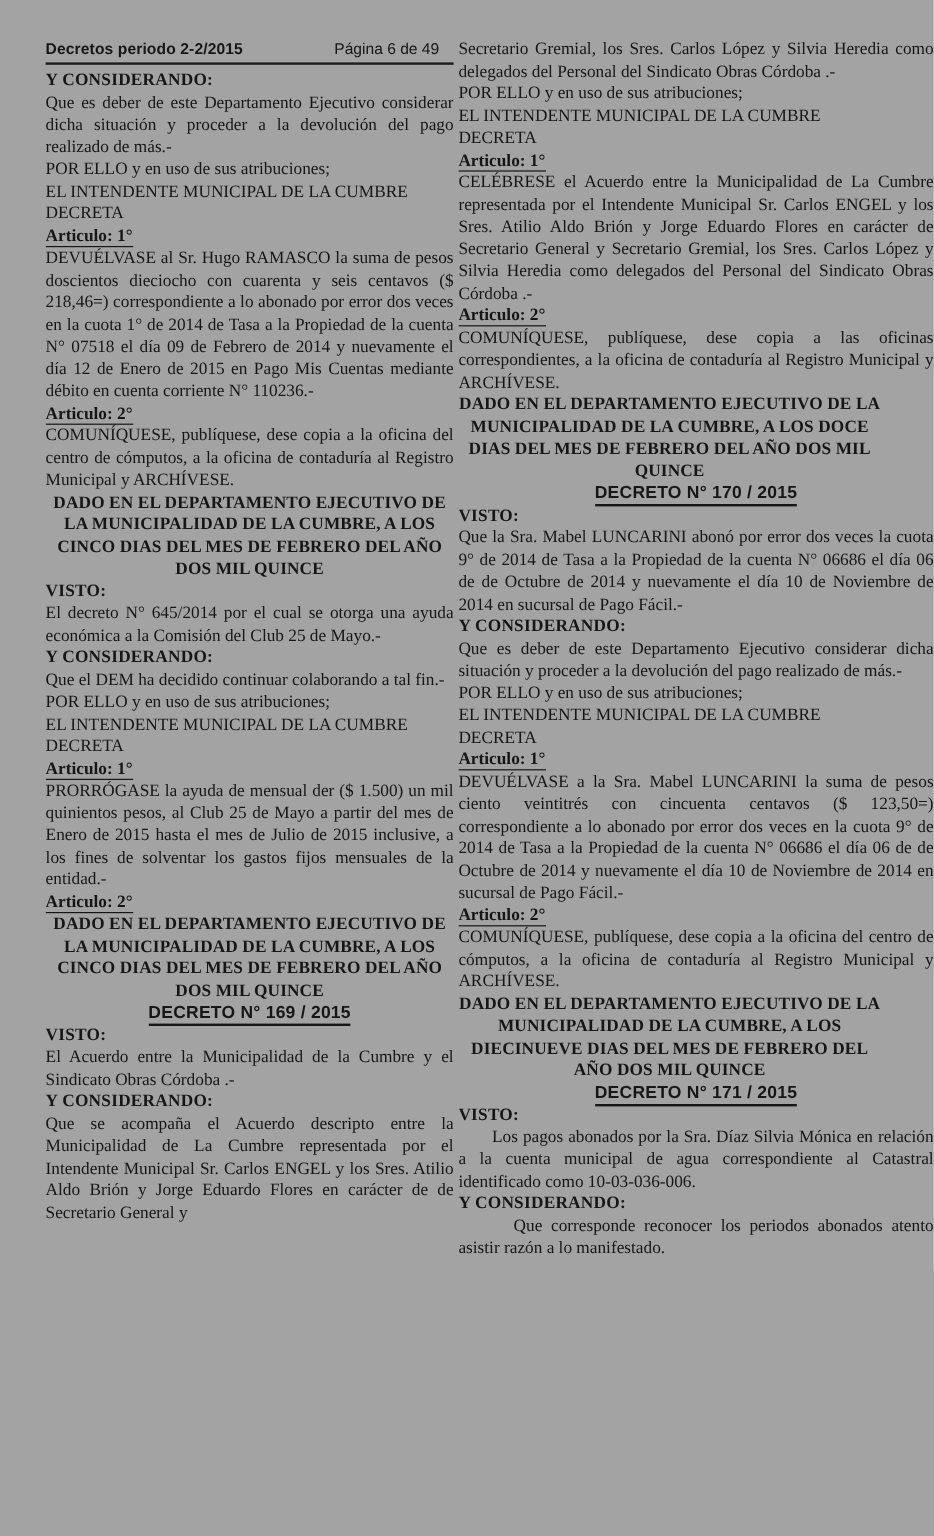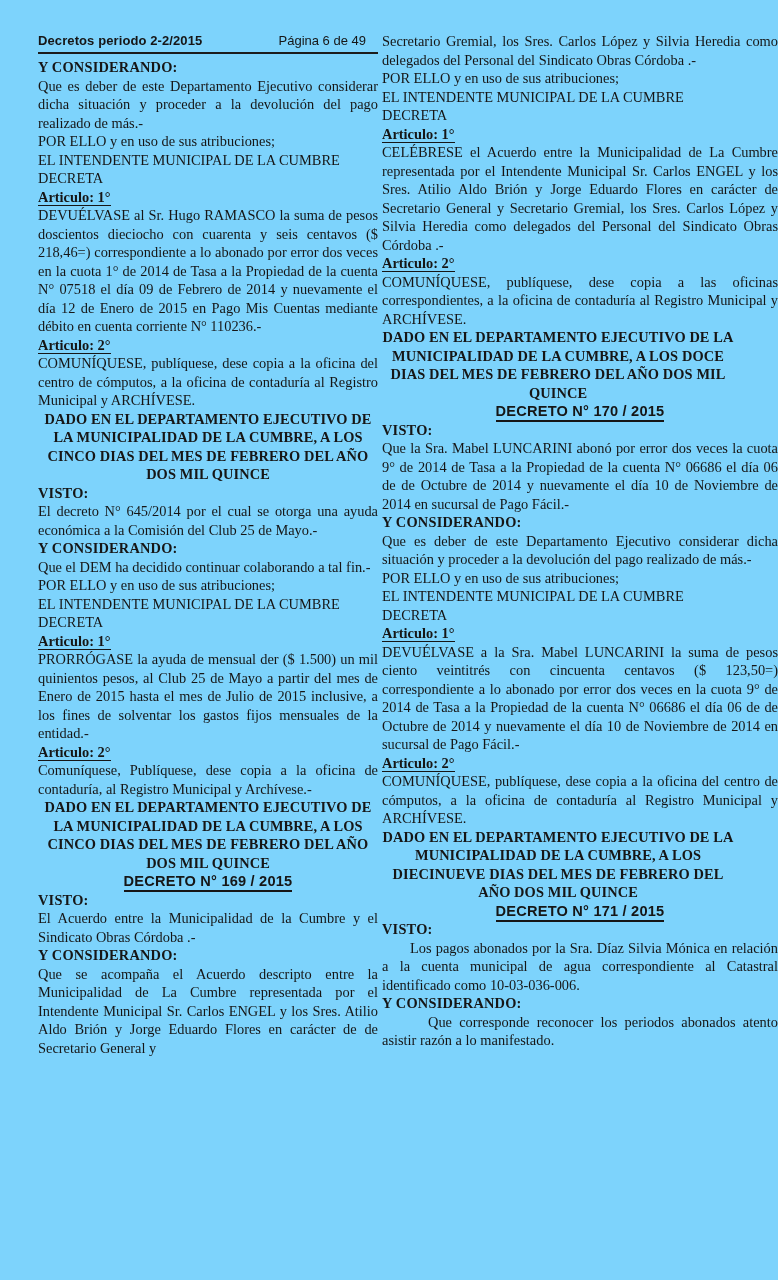--- a/index.html
+++ b/index.html
@@ -6,21 +6,21 @@
   body {
     width: 778px; height: 1280px;
     background: #fdfdfc;
     color: #161616;
     font-family: "Liberation Serif", serif;
     overflow: hidden;
     position: relative;
   }
   .page {
     position: absolute; inset: 0;
-    background: #7dd3fc;
+    background: #a3a3a3;
   }
 
   
   .hdr {
     position: absolute; left: 38px; top: 33px; width: 340px;
     display: flex; justify-content: space-between; align-items: baseline;
     font-family: "Liberation Sans", sans-serif;
     font-size: 13px; line-height: 15px;
   }
   .hdr-title { font-weight: bold; letter-spacing: 0.1px; }
@@ -97,21 +97,20 @@
     <p class="h mt8">VISTO:</p>
     <p class="para mt2">El decreto N° 645/2014 por el cual se otorga una ayuda económica a la Comisión del Club 25 de Mayo.-</p>
     <p class="h mt14">Y CONSIDERANDO:</p>
     <p class="para mt18">Que el DEM ha decidido continuar colaborando a tal fin.-</p>
     <p class="line mt12">POR ELLO y en uso de sus atribuciones;</p>
     <p class="centerline mt6">EL INTENDENTE MUNICIPAL DE LA CUMBRE</p>
     <p class="centerline mt6">DECRETA</p>
     <p class="article mt8"><span class="u">Articulo: 1°</span></p>
     <p class="para mt4">PRORRÓGASE la ayuda de mensual der ($ 1.500) un mil quinientos pesos, al Club 25 de Mayo a partir del mes de Enero de 2015 hasta el mes de Julio de 2015 inclusive, a los fines de solventar los gastos fijos mensuales de la entidad.-</p>
     <p class="article mt10"><span class="u">Articulo: 2°</span></p>
-    <p class="para mt4">Comuníquese, Publíquese, dese copia a la oficina de contaduría, al Registro Municipal y Archívese.-</p>
     <p class="dado mt18">DADO EN EL DEPARTAMENTO EJECUTIVO DE LA MUNICIPALIDAD DE LA CUMBRE, A LOS CINCO DIAS DEL MES DE FEBRERO DEL AÑO DOS MIL QUINCE</p>
     <p class="decree mt24"><span class="u2">DECRETO N° 169 / 2015</span></p>
     <p class="h mt8">VISTO:</p>
     <p class="para mt2">El Acuerdo entre la Municipalidad de la Cumbre y el Sindicato Obras Córdoba .-</p>
     <p class="h mt14">Y CONSIDERANDO:</p>
     <p class="para mt2">Que se acompaña el Acuerdo descripto entre la Municipalidad de La Cumbre representada por el Intendente Municipal Sr. Carlos ENGEL y los Sres. Atilio Aldo Brión y Jorge Eduardo Flores en carácter de de Secretario General y</p>
   </div>
 
   <div class="col col-right">
     <p class="para mt4">Secretario Gremial, los Sres. Carlos López y Silvia Heredia como delegados del Personal del Sindicato Obras Córdoba .-</p>

